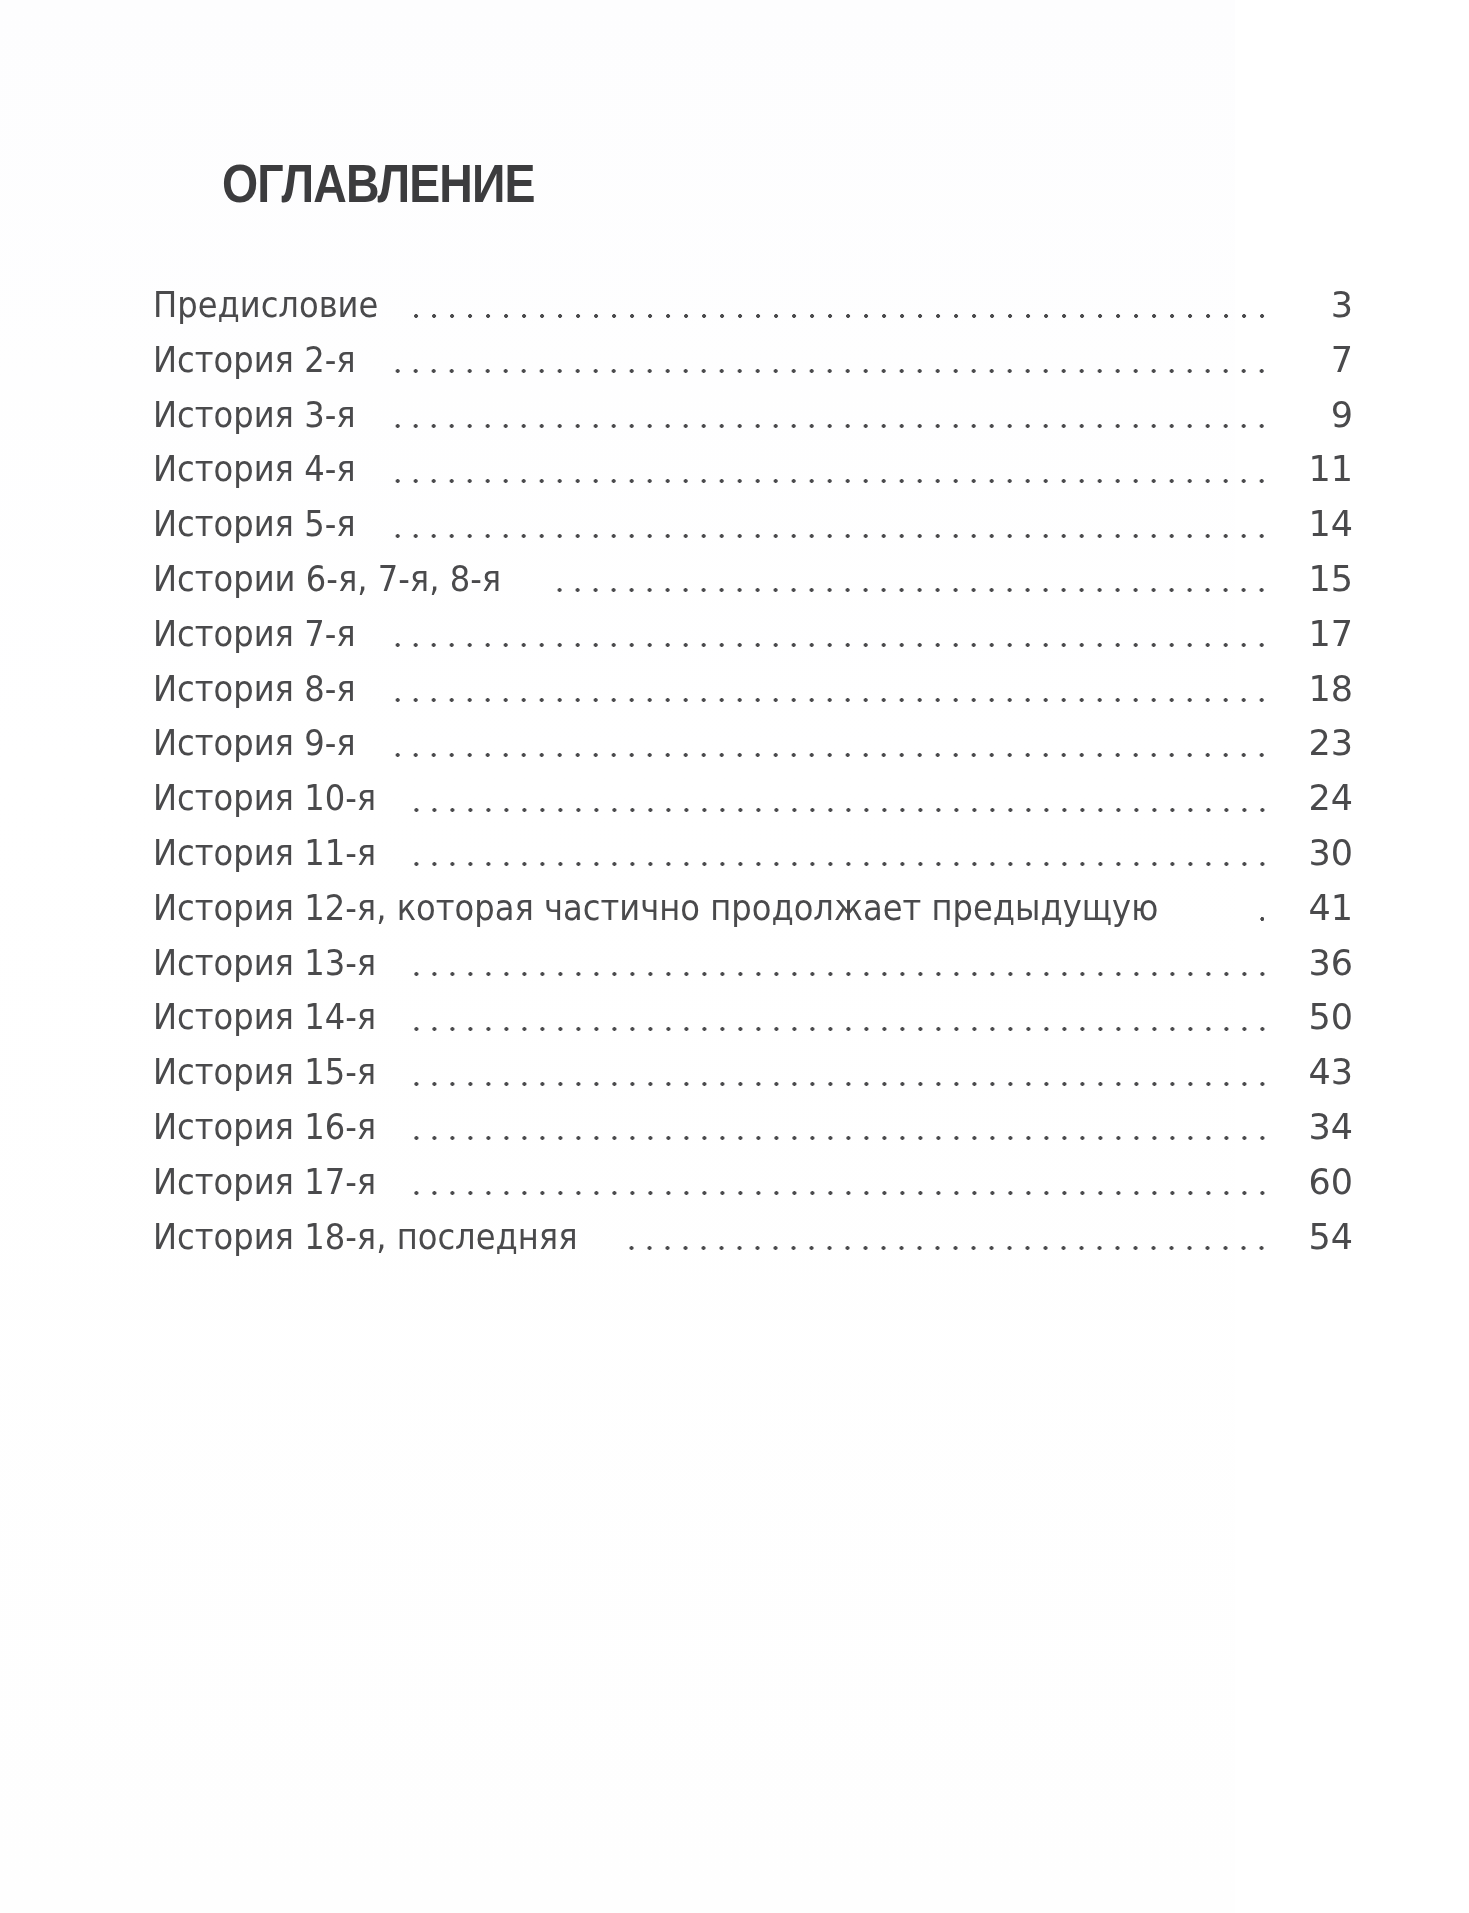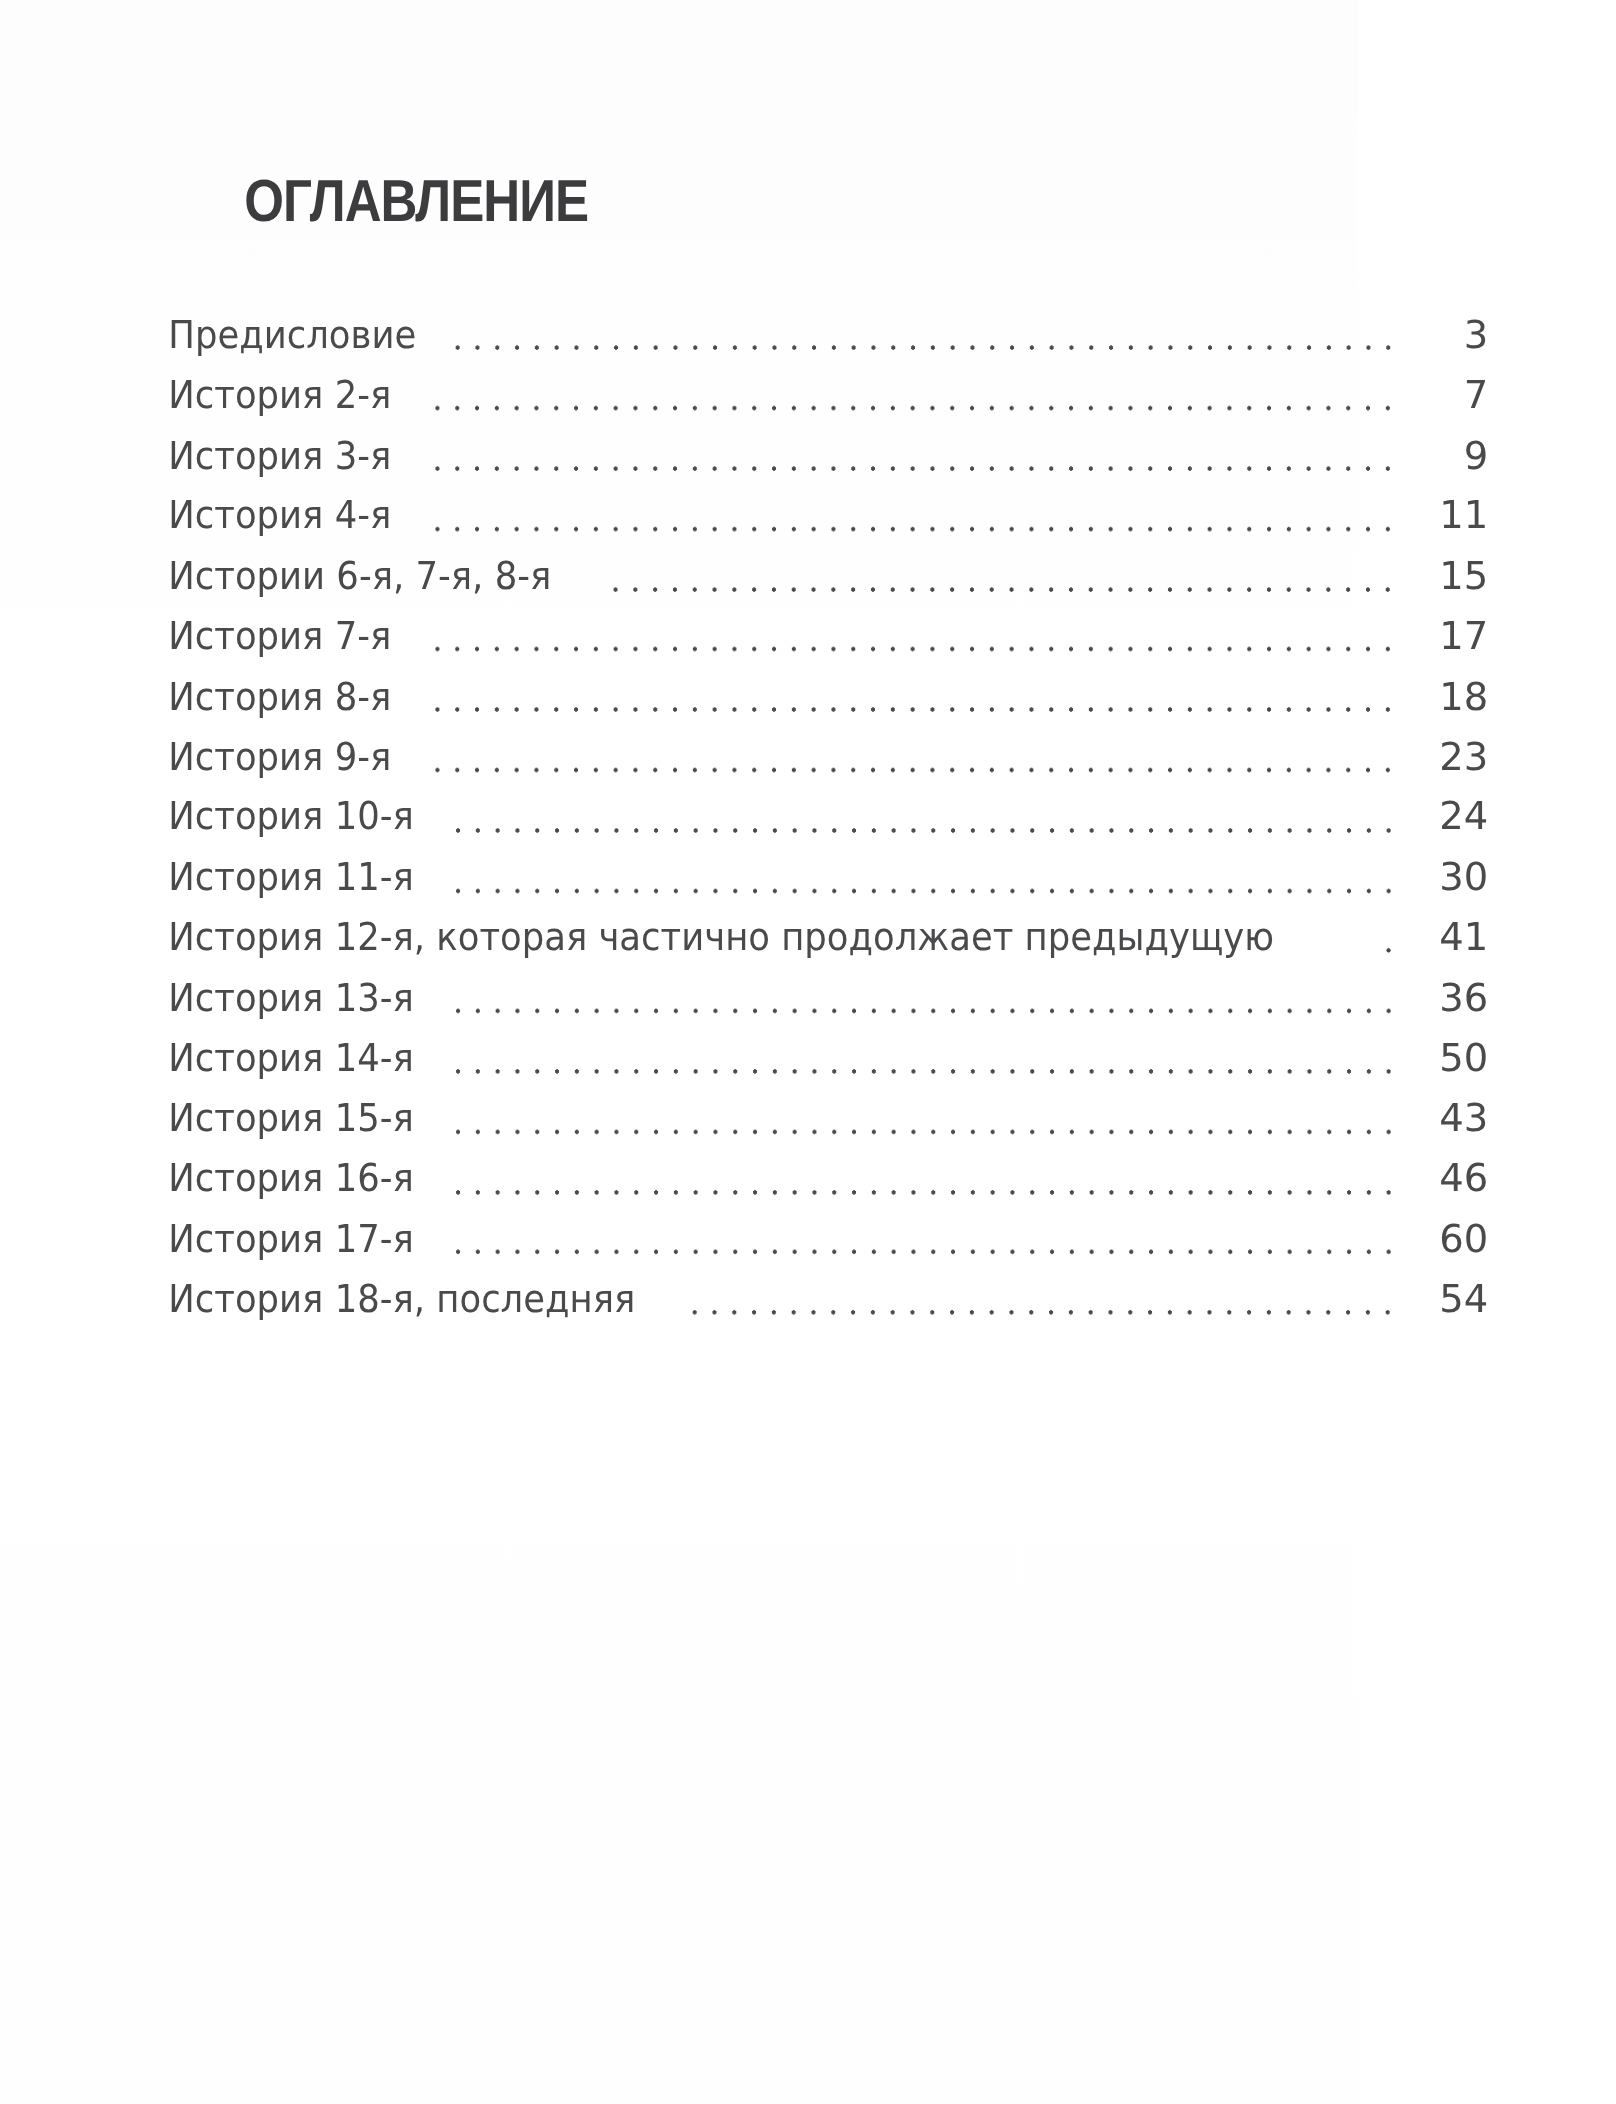--- a/index.html
+++ b/index.html
@@ -98,20 +98,25 @@
       <span class="toc-label">История 3-я</span>
       <span class="toc-leader"></span>
       <span class="toc-page">9</span>
     </li>
     <li class="toc-row">
       <span class="toc-label">История 4-я</span>
       <span class="toc-leader"></span>
       <span class="toc-page">11</span>
     </li>
     <li class="toc-row">
+      <span class="toc-label">История 5-я</span>
+      <span class="toc-leader"></span>
+      <span class="toc-page">14</span>
+    </li>
+    <li class="toc-row">
       <span class="toc-label">Истории 6-я, 7-я, 8-я</span>
       <span class="toc-leader"></span>
       <span class="toc-page">15</span>
     </li>
     <li class="toc-row">
       <span class="toc-label">История 7-я</span>
       <span class="toc-leader"></span>
       <span class="toc-page">17</span>
     </li>
     <li class="toc-row">
@@ -150,21 +155,21 @@
       <span class="toc-page">50</span>
     </li>
     <li class="toc-row">
       <span class="toc-label">История 15-я</span>
       <span class="toc-leader"></span>
       <span class="toc-page">43</span>
     </li>
     <li class="toc-row">
       <span class="toc-label">История 16-я</span>
       <span class="toc-leader"></span>
-      <span class="toc-page">46</span>
+      <span class="toc-page">34</span>
     </li>
     <li class="toc-row">
       <span class="toc-label">История 17-я</span>
       <span class="toc-leader"></span>
       <span class="toc-page">60</span>
     </li>
     <li class="toc-row">
       <span class="toc-label">История 18-я, последняя</span>
       <span class="toc-leader"></span>
       <span class="toc-page">54</span>

